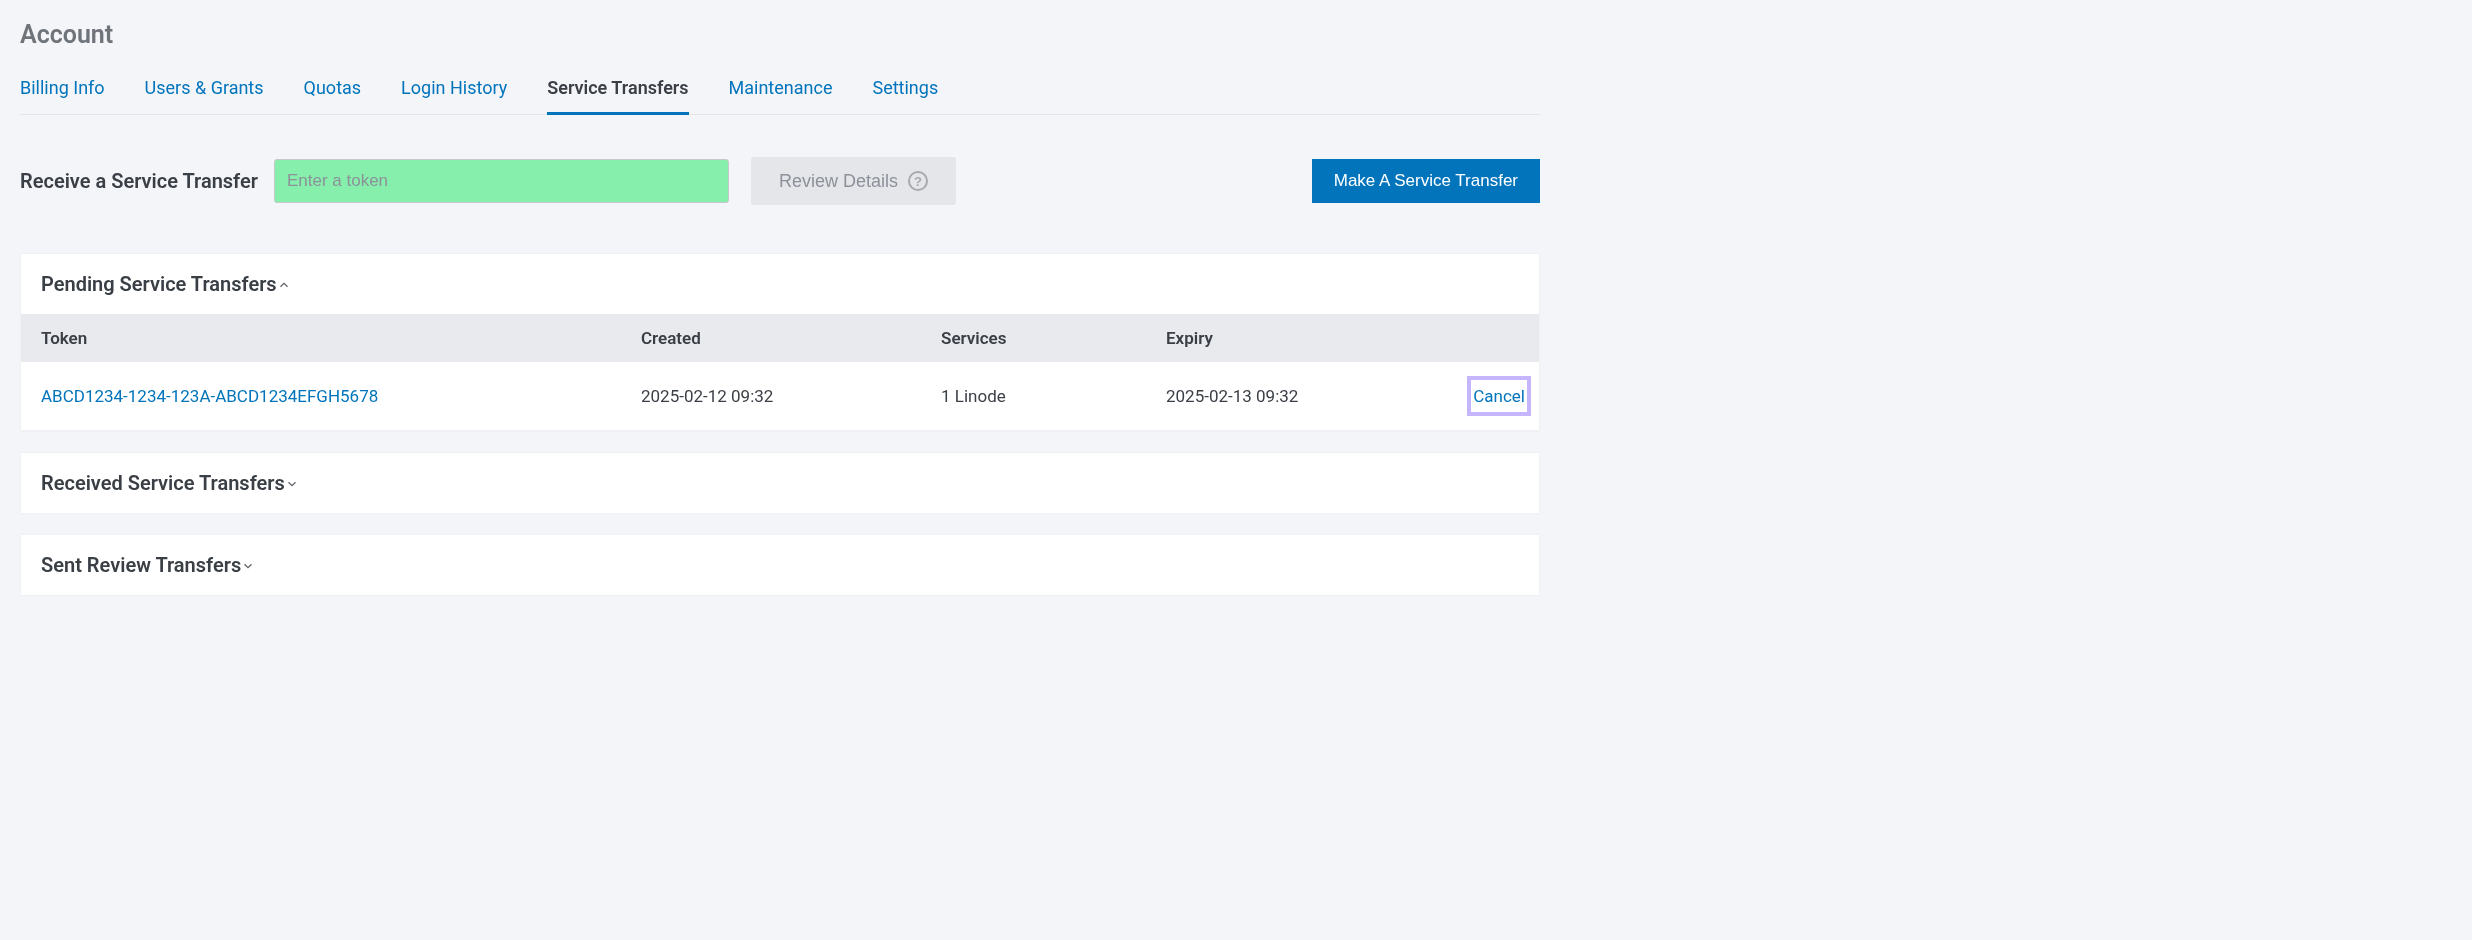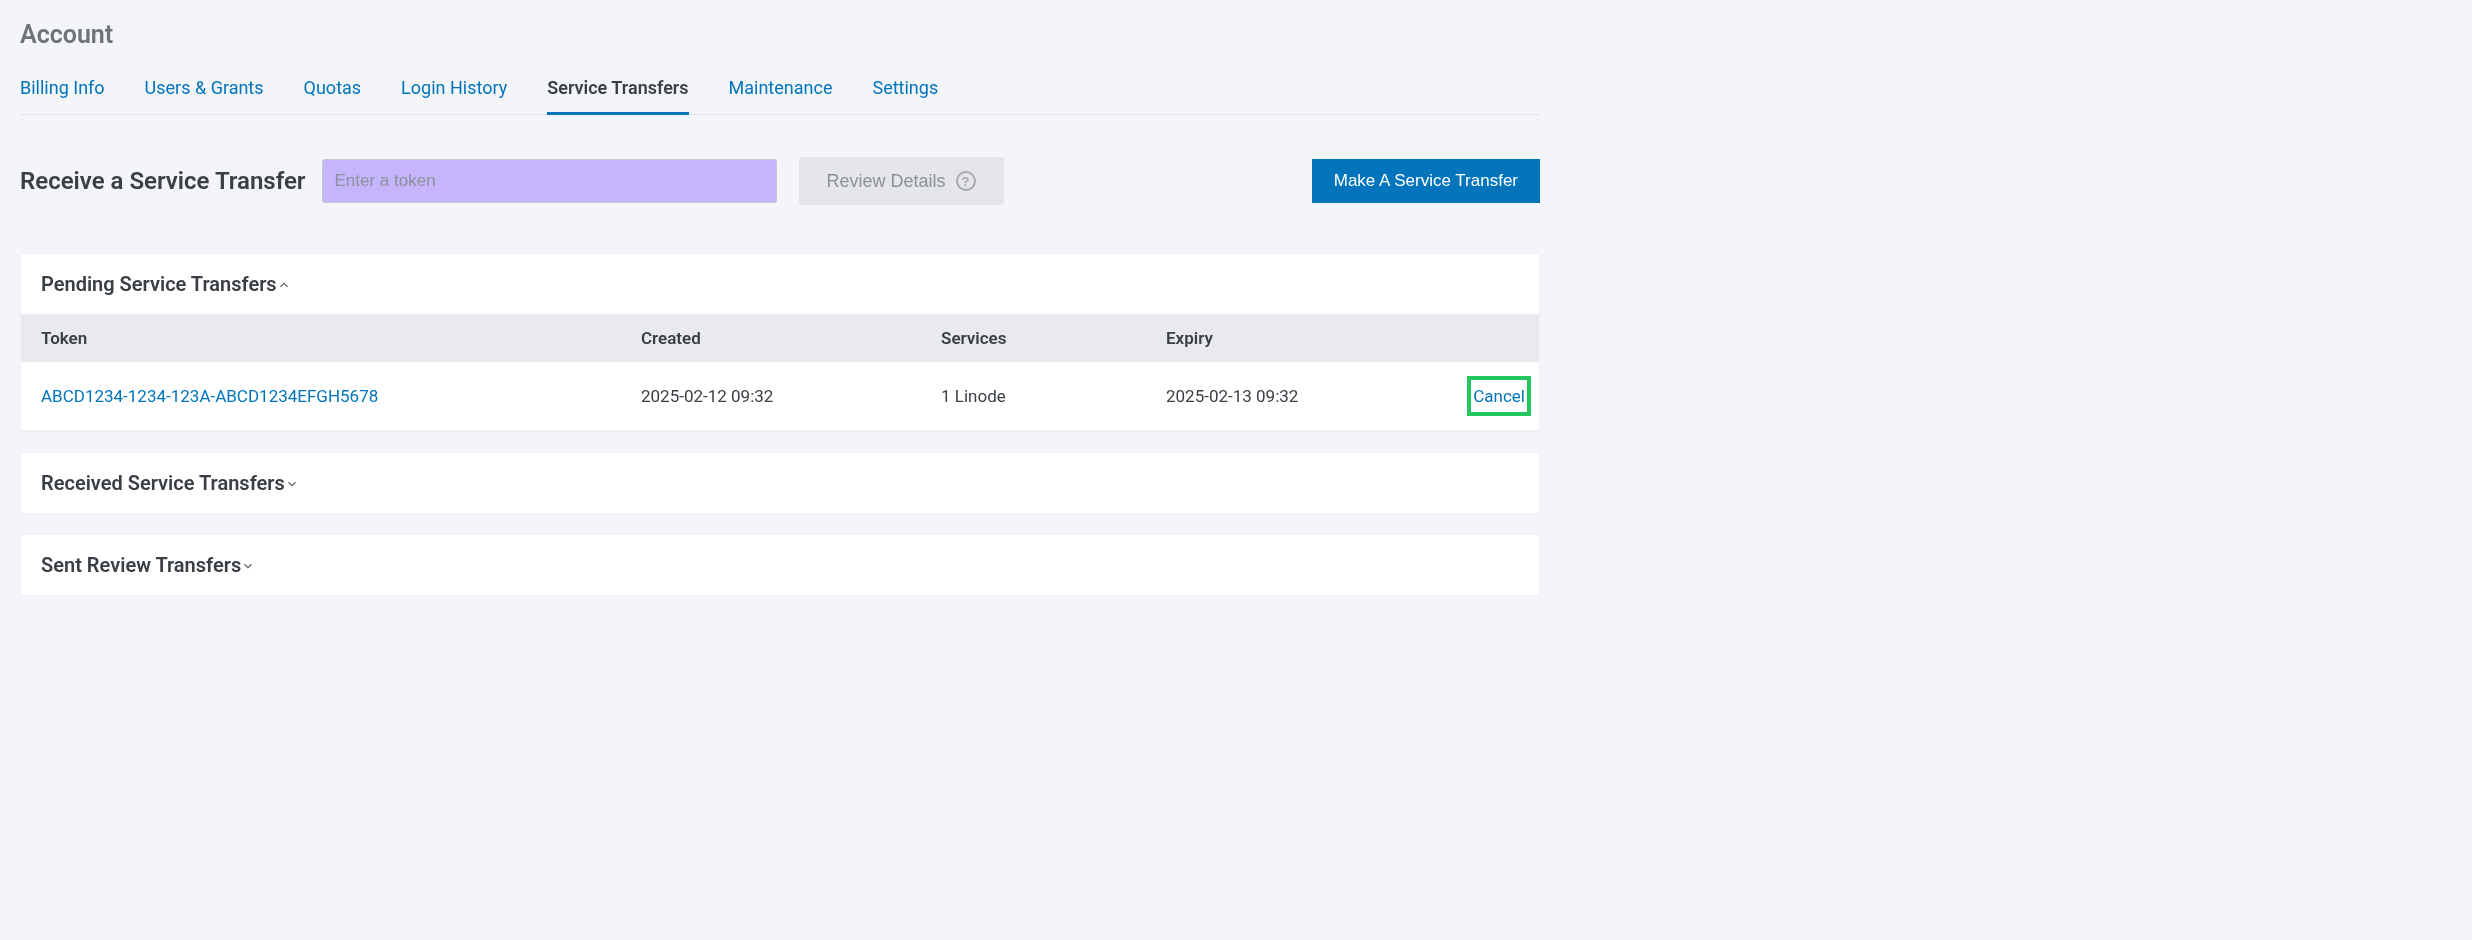--- a/index.html
+++ b/index.html
@@ -40,33 +40,33 @@
       font-weight: 600;
       border-bottom-color: #0174bc;
     }
     .receive-row {
       display: flex;
       align-items: center;
       gap: 16px;
       margin-bottom: 48px;
     }
     .receive-label {
-      font-size: 24px;
+      font-size: 20px;
       font-weight: 600;
       color: #3a3f46;
     }
     .token-input {
       width: 455px;
       height: 44px;
       border: 1px solid #c5c8cc;
       border-radius: 3px;
       padding: 0 12px;
       font-size: 17px;
       color: #606469;
-      background: #c4b5fd;
+      background: #86efac;
     }
     .token-input::placeholder {
       color: #8c919a;
     }
     .review-button {
       height: 48px;
       padding: 0 28px;
       background: #e5e6ea;
       border: none;
       border-radius: 3px;
@@ -149,21 +149,21 @@
       align-items: center;
       padding: 14px 20px;
       font-size: 17px;
       border-bottom: 1px solid #f0f1f4;
     }
     .token-link {
       color: #0174bc;
       cursor: pointer;
     }
     .cancel-box {
-      border: 4px solid #22c55e;
+      border: 4px solid #c4b5fd;
       padding: 6px 2px;
       display: inline-block;
       margin-right: -12px;
     }
     .cancel-link {
       color: #0174bc;
       cursor: pointer;
       font-size: 17px;
     }
   </style>

